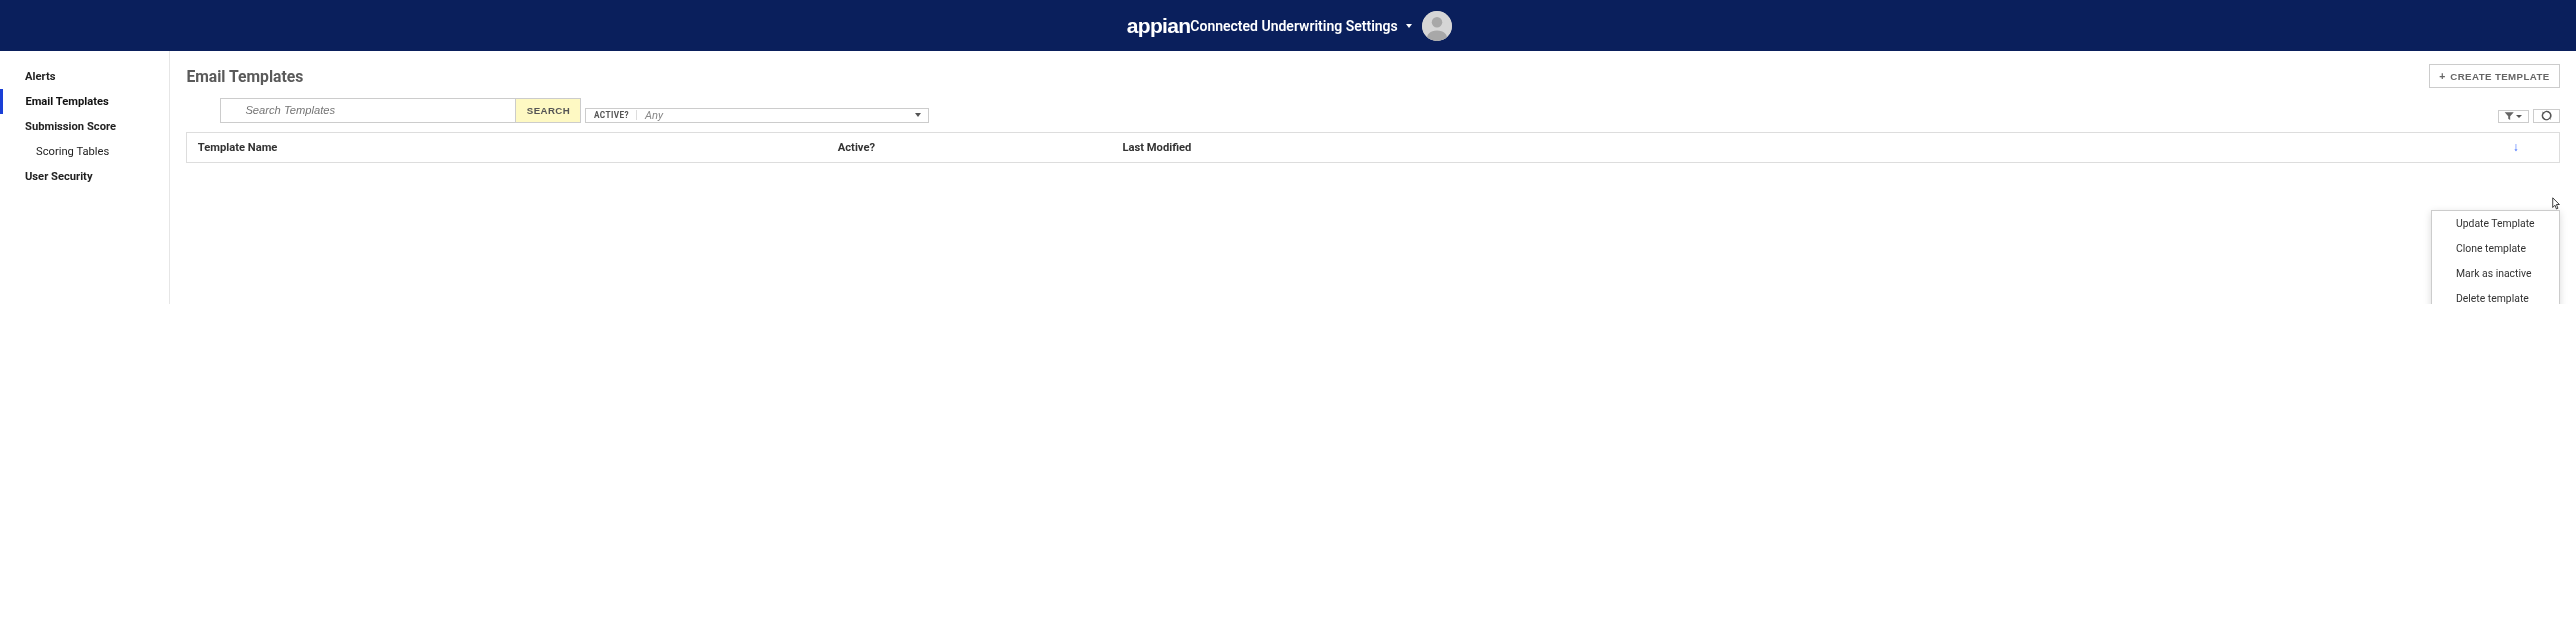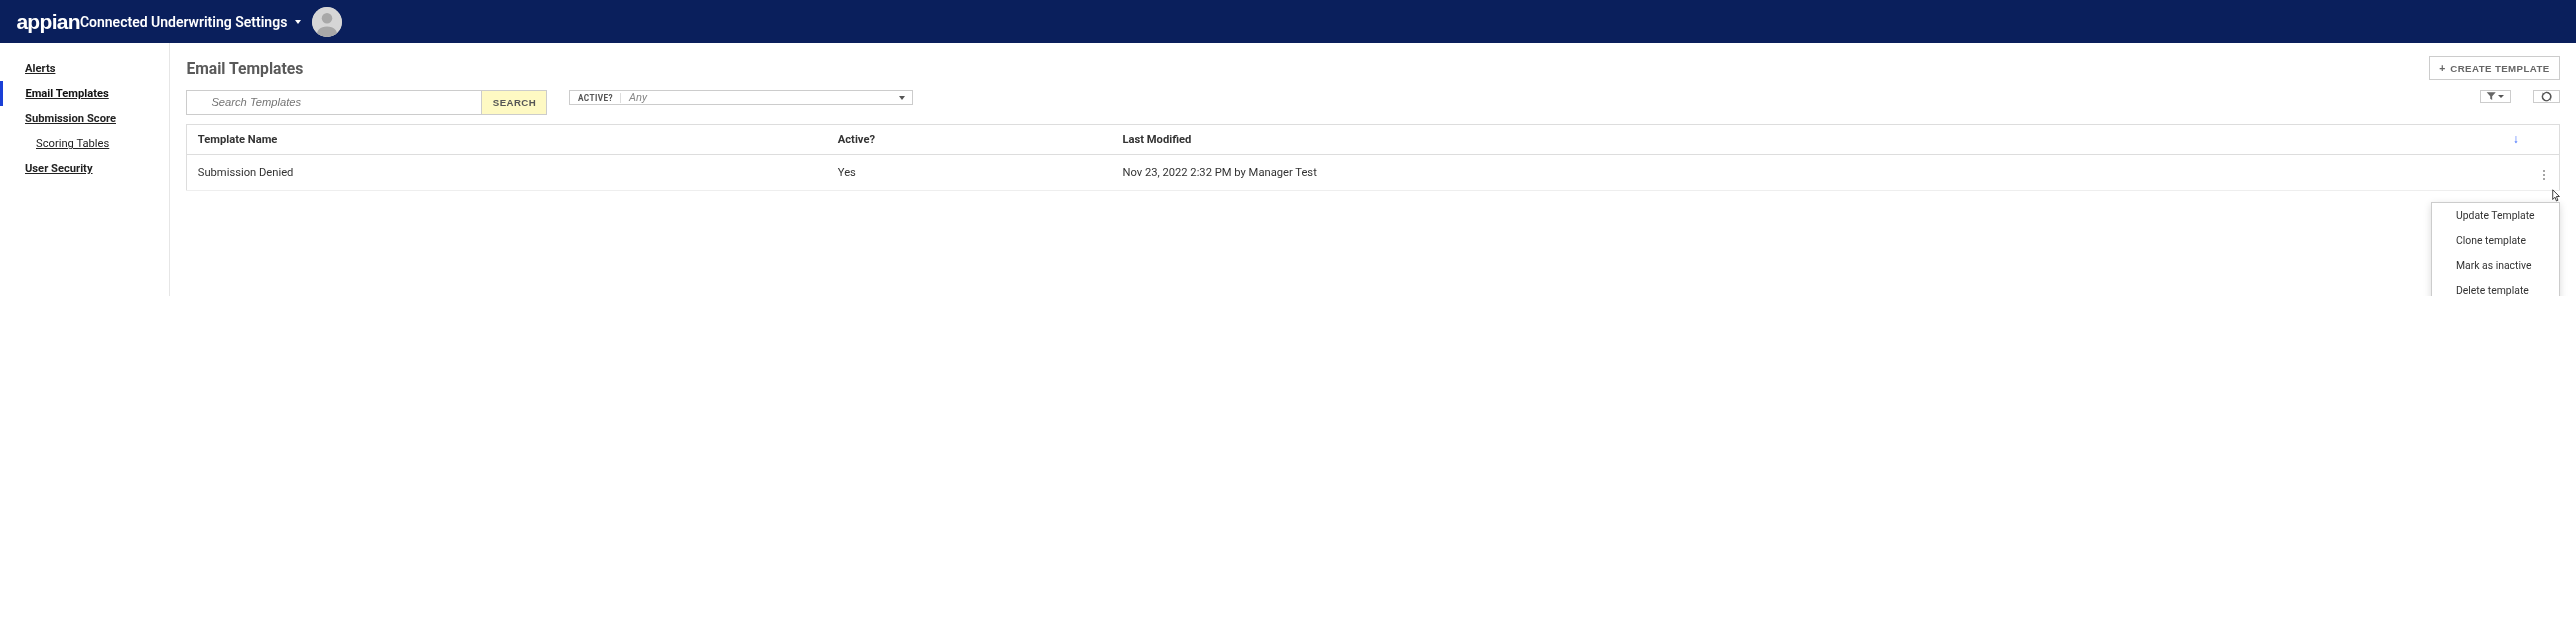--- a/index.html
+++ b/index.html
@@ -1,24 +1,24 @@
 <!DOCTYPE html>
 <html style="font-size:12px"><head>
 <meta charset="utf-8">
 <style>
   * { box-sizing: border-box; margin: 0; padding: 0; }
   body { font-family: -apple-system, BlinkMacSystemFont, "Segoe UI", Roboto, Arial, sans-serif; background: #fff; color: #222; }
 
   
   .topbar {
     background: #0a1f5c;
-    height: 43px;
-    display: flex;
-    align-items: center;
-    justify-content: flex-start;
+    height: 51px;
+    display: flex;
+    align-items: center;
+    justify-content: center;
     padding: 0 13.4px 0 16.4px;
   }
   .logo {
     color: #fff;
     font-weight: 700;
     font-size: 21px;
     letter-spacing: -0.7px;
     font-family: Arial, sans-serif;
   }
   .topbar-right {
@@ -52,21 +52,20 @@
   }
   .avatar svg { width: 30px; height: 30px; }
 
   
   .layout { display: flex; }
   .sidebar {
     width: 170px;
     padding: 13.4px 0 0 0;
     border-right: 0.7px solid #e6e6e6;
     min-height: 253px;
-    text-decoration: underline;
   }
   .sidebar-item {
     padding: 6px 0 6px 25px;
     font-size: 11.2px;
     font-weight: 700;
     color: #222;
     cursor: pointer;
   }
   .sidebar-item.child {
     font-weight: 400;
@@ -106,23 +105,24 @@
     display: flex;
     align-items: center;
     gap: 4.5px;
     cursor: pointer;
   }
   .plus-icon { font-size: 10.4px; }
 
   
   .filter-row {
     display: flex;
-    gap: 22px;
+    gap: 4px;
     margin-bottom: 9px;
-    align-items: flex-start;
+    align-items: flex-end;
+    margin-left: 34px;
   }
   .search-group {
     display: flex;
     border: 0.7px solid #ccc;
   }
   .search-input {
     width: 294px;
     padding: 5.2px 7.5px 5.2px 24px;
     border: none;
     font-size: 11.2px;
@@ -362,30 +362,20 @@
           <th class="col-name">Template Name</th>
           <th class="col-active">Active?</th>
           <th class="col-modified sortable">
             <span>Last Modified</span>
             <span class="sort-arrow">↓</span>
           </th>
           <th class="col-actions"></th>
         </tr>
       </thead>
       <tbody id="tbody">
-          <tr>
-            <td>Submission Denied</td>
-            <td>Yes</td>
-            <td>Nov 23, 2022 2:32 PM by Manager Test</td>
-            <td class="col-actions"><div class="kebab">
-                <span></span>
-                <span></span>
-                <span></span>
-              </div></td>
-          </tr>
         </tbody>
     </table>
 
     <div class="context-menu" id="ctxmenu">
         <div class="context-menu-item">Update Template</div>
         <div class="context-menu-item">Clone template</div>
         <div class="context-menu-item">Mark as inactive</div>
         <div class="context-menu-item">Delete template</div>
       </div>
 

